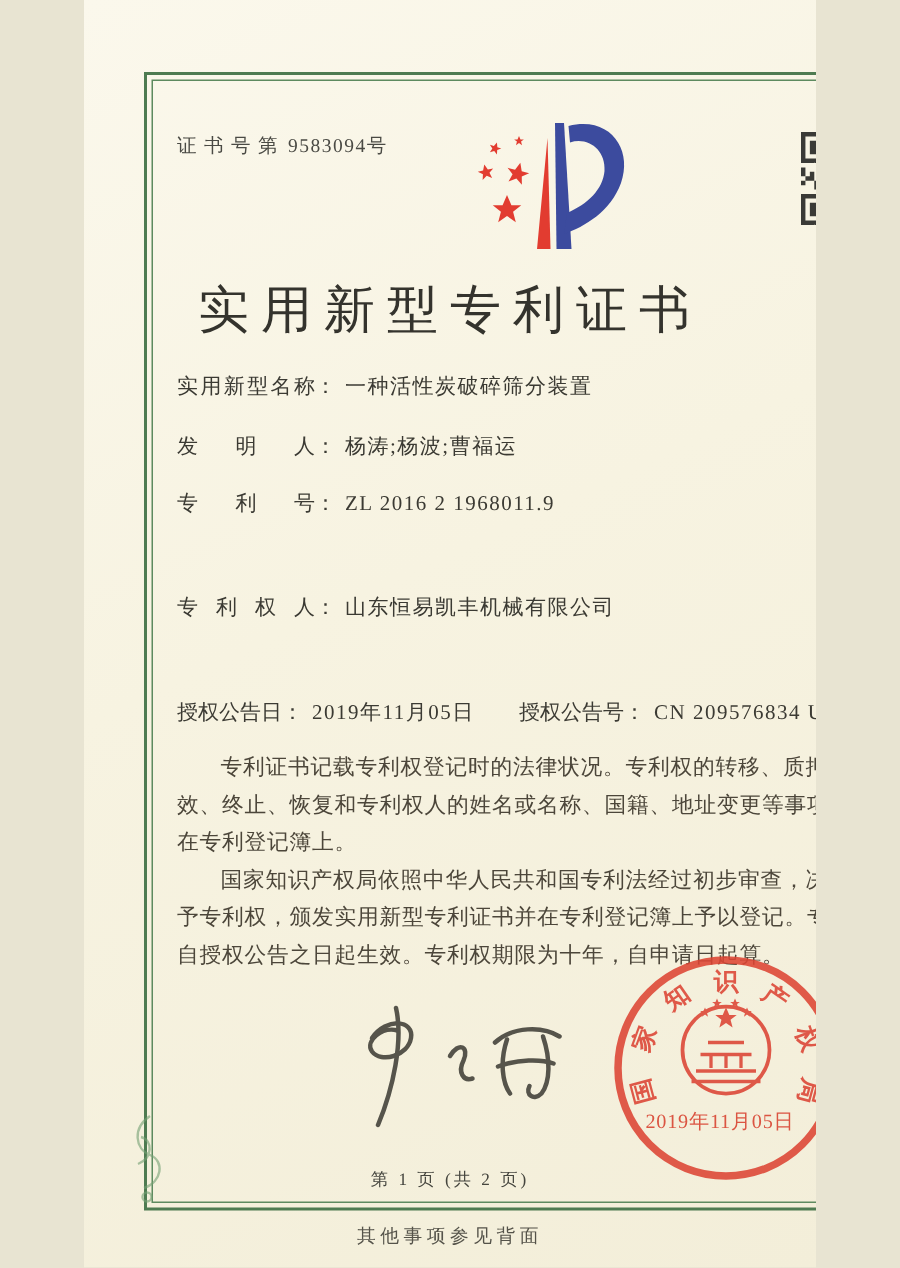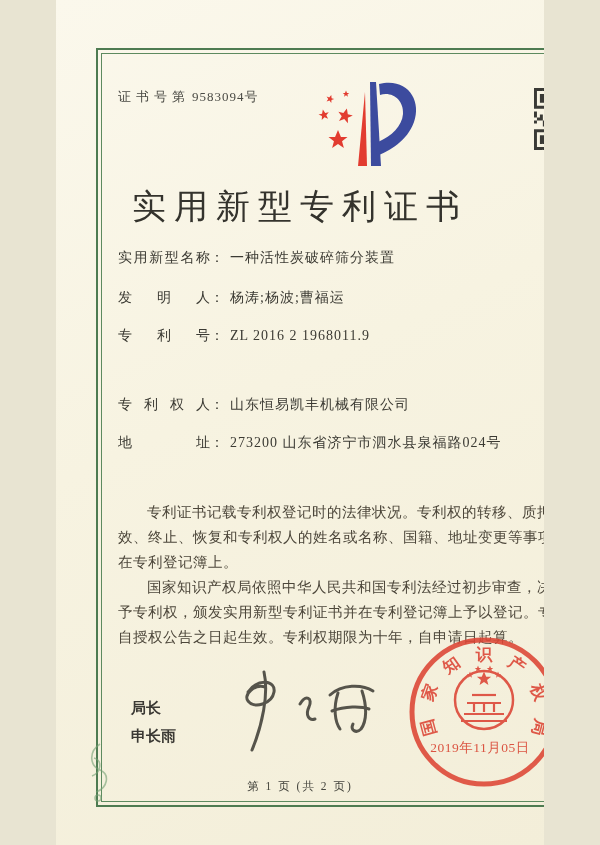--- a/index.html
+++ b/index.html
@@ -112,33 +112,32 @@
   <div class="abs doc-title">实用新型专利证书</div>
   <div class="abs field-row" style="top:289px;">
     <span class="flabel">发明人</span><span class="colon">：</span><span class="fvalue">杨涛;杨波;曹福运</span>
   </div>
   <div class="abs field-row" style="top:327px;">
     <span class="flabel">专利号</span><span class="colon">：</span><span class="fvalue">ZL 2016 2 1968011.9</span>
   </div>
   <div class="abs field-row" style="top:396px;">
     <span class="flabel">专利权人</span><span class="colon">：</span><span class="fvalue">山东恒易凯丰机械有限公司</span>
   </div>
-  <div class="abs field-row" style="top:434px;">
-    <span class="flabel">地址</span><span class="colon">：</span><span class="fvalue">273200 山东省济宁市泗水县泉福路024号</span>
+  <div class="abs field-row" style="top:466px;">
+    <span>授权公告日</span><span class="colon">：</span><span class="fvalue">2019年11月05日</span>
+    <span class="grant-pair2">
+      <span>授权公告号</span><span class="colon">：</span><span class="fvalue">CN 209576834 U</span>
+    </span>
   </div>
 
   <div class="abs paras">
     <p>专利证书记载专利权登记时的法律状况。专利权的转移、质押、无效、终止、恢复和专利权人的姓名或名称、国籍、地址变更等事项记载在专利登记簿上。</p>
     <p>国家知识产权局依照中华人民共和国专利法经过初步审查，决定授予专利权，颁发实用新型专利证书并在专利登记簿上予以登记。专利权自授权公告之日起生效。专利权期限为十年，自申请日起算。</p>
   </div>
 
-  <div class="abs signer">
-    <div>局长</div>
-    <div>申长雨</div>
-  </div>
 
   <div class="abs" style="left:158px;top:664px;">
     <svg width="170" height="92" viewBox="0 0 170 92">
       <g fill="none" stroke="#45443c" stroke-width="3" stroke-linecap="round" opacity="0.9">
         <path d="M34,28 C44,14 62,16 60,28 C58,40 40,45 34,37 C29,30 41,20 51,23"></path>
         <path d="M50,8 C55,30 48,62 38,86"></path>
         <path d="M86,40 C92,30 99,34 95,43 C91,51 95,57 101,55"></path>
         <path d="M116,31 C128,20 148,20 159,27"></path>
         <path d="M124,29 C119,44 121,58 126,65"></path>
         <path d="M148,27 C153,42 153,57 147,65 C142,70 136,66 139,60"></path>
@@ -199,14 +198,15 @@
         <path d="M58,86 C44,78 48,58 60,56 C50,44 58,30 66,36"></path>
         <path d="M62,24 C52,18 54,6 64,4"></path>
         <circle cx="46" cy="132" r="4"></circle>
         <circle cx="52" cy="70" r="3"></circle>
         <circle cx="58" cy="14" r="2.5"></circle>
       </g>
     </svg>
   </div>
 
   <div class="abs page-info">第 1 页 (共 2 页)</div>
+  <div class="abs back-note">其他事项参见背面</div>
 
 </div>
 
 </body></html>

